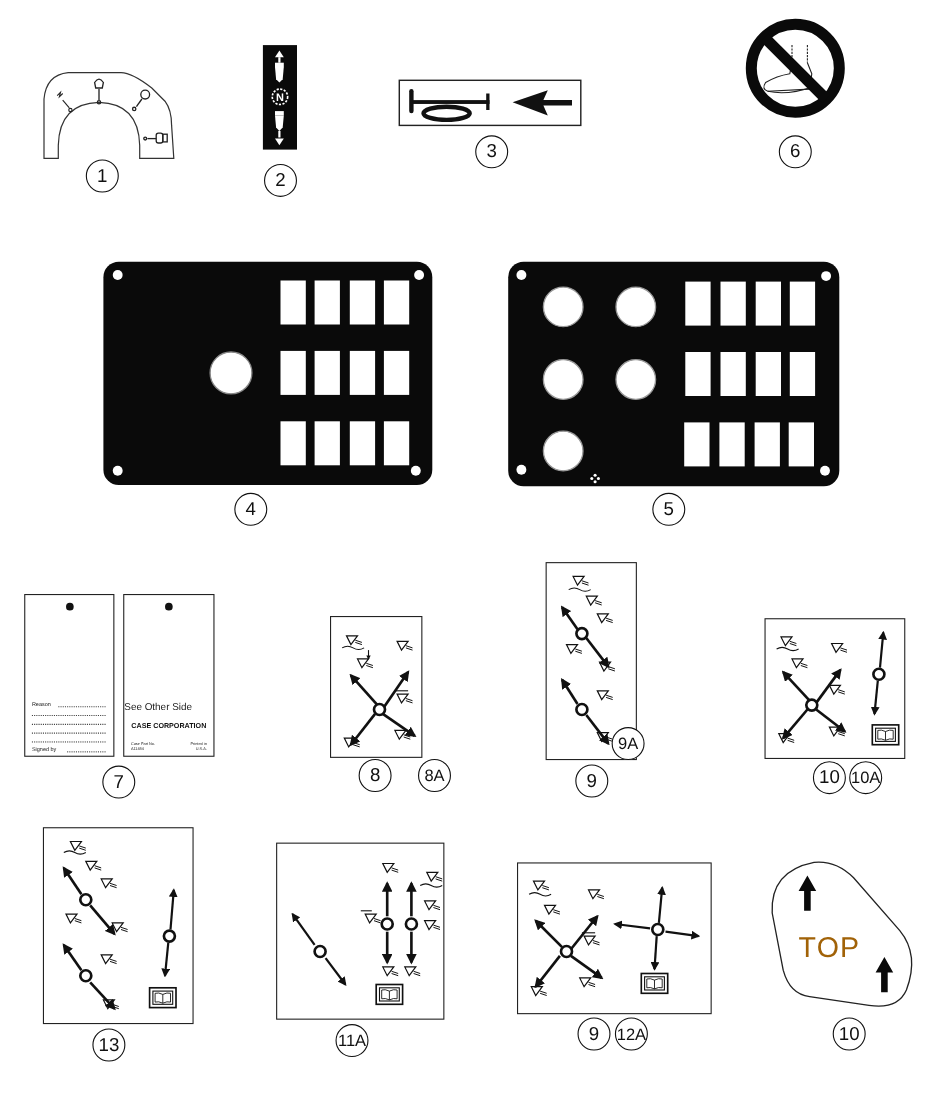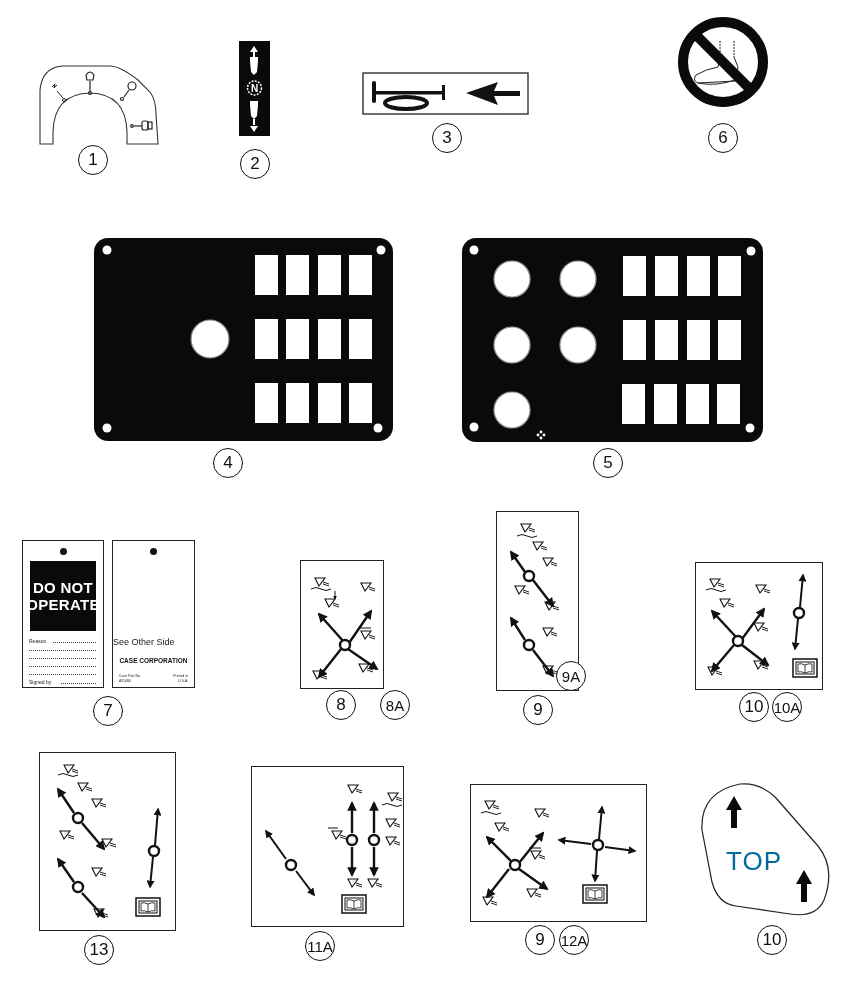--- a/index.html
+++ b/index.html
@@ -10,21 +10,21 @@
   .tag { position: absolute; width: 80px; height: 146px; border: 1.3px solid #222; background: #fff; box-sizing: border-box; }
   .tag .hole { position: absolute; top: 7px; left: 50%; width: 7px; height: 7px; margin-left: -3.5px; border-radius: 50%; background: #111; }
   .tag .black { position: absolute; left: 7px; right: 7px; top: 20px; height: 70px; background: #0a0a0a; color: #fff; display: flex; flex-direction: column; align-items: center; justify-content: center; text-align: center; font-weight: bold; }
   .tag1 .black span { font-family: "Liberation Sans", sans-serif; font-size: 15px; line-height: 17px; letter-spacing: 0.3px; }
   .tag2 .black span { font-family: "Liberation Sans", sans-serif; font-size: 7.5px; line-height: 9px; }
   .tag .line { position: absolute; left: 6px; right: 7px; border-bottom: 1px dotted #444; }
   .tag .small { position: absolute; font-size: 5px; color: #222; white-space: nowrap; }
   .tag .see { position: absolute; left: 0; right: 0; top: 96px; text-align: left; font-size: 9px; color: #222; }
   .tag .corp { position: absolute; left: 0; right: 0; top: 116px; text-align: center; font-size: 6.5px; font-weight: bold; color: #111; }
   .decal { position: absolute; border: 1.3px solid #222; background: #fff; box-sizing: border-box; }
-  .top-text { position: absolute; font-family: "Liberation Sans", sans-serif; font-size: 26px; letter-spacing: 1px; color: #0369a1; }
+  .top-text { position: absolute; font-family: "Liberation Sans", sans-serif; font-size: 26px; letter-spacing: 1px; color: #a16207; }
 </style>
 </head>
 <body>
 
 <div>
   <svg style="left:38px;top:62px" width="125" height="85" viewBox="0 0 125 85">
     <path d="M2,82 L2,28 Q4,6 24,4 L72,4 Q82,4 100,18 L112,30 Q118,38 118,52 L120,82 L89,82 L89,70 Q88,32 52,31 Q16,32 15,70 L15,82 Z" fill="#fff" stroke="#333" stroke-width="1.1"></path>
 
     <g stroke="#222" fill="none" stroke-width="1">
       <path d="M14,25 l3,-3 l-1,4 l3,-3"></path>
@@ -167,24 +167,20 @@
         <rect x="224" y="146" width="23" height="40"></rect>
         <rect x="255" y="146" width="23" height="40"></rect>
     </g>
   </svg>
   <div class="callout" style="left:593px;top:448px">5</div>
 </div>
 
 <div>
   <div class="tag tag1" style="left:22px;top:540px;width:82px;height:148px;">
     <div class="hole"></div>
-    <div class="black">
-      <span>DO NOT</span>
-      <span>OPERATE</span>
-    </div>
     <div class="small" style="left:6px;top:97px;">Reason</div>
     <div class="line" style="left:30px;top:101px;"></div>
     <div class="line" style="top:109px;"></div>
     <div class="line" style="top:117px;"></div>
     <div class="line" style="top:125px;"></div>
     <div class="line" style="top:133px;"></div>
     <div class="small" style="left:6px;top:138px;">Signed by</div>
     <div class="line" style="left:38px;top:142px;"></div>
   </div>
   <div class="tag tag2" style="left:112px;top:540px;width:83px;height:148px;">

